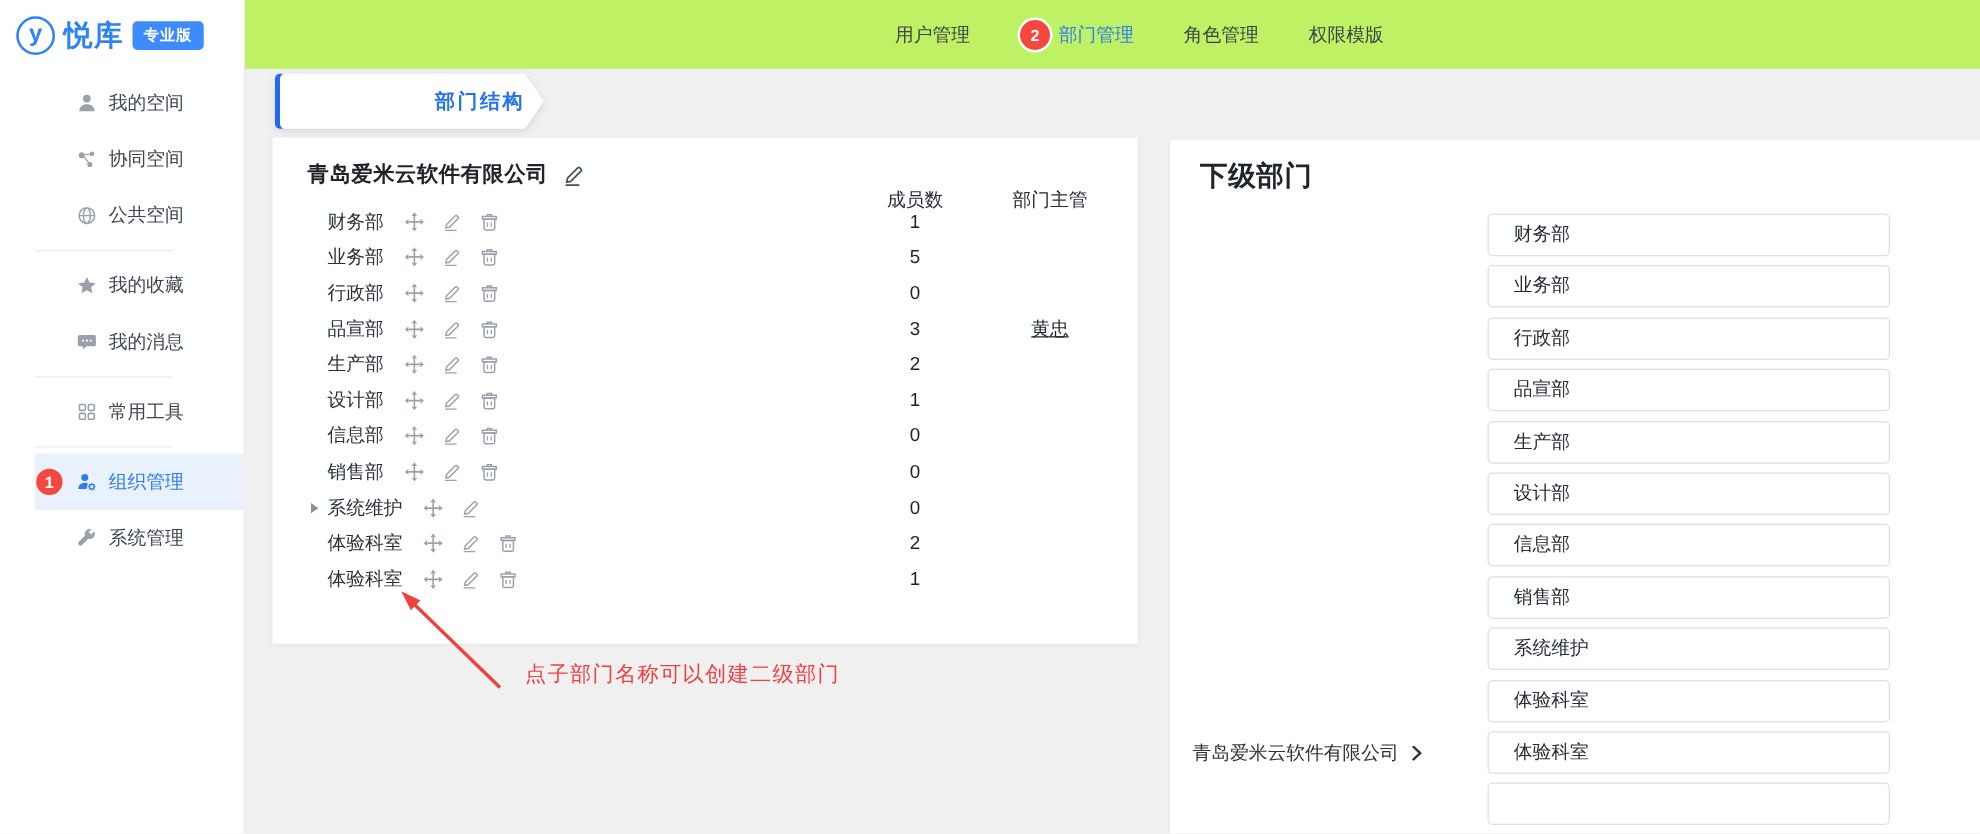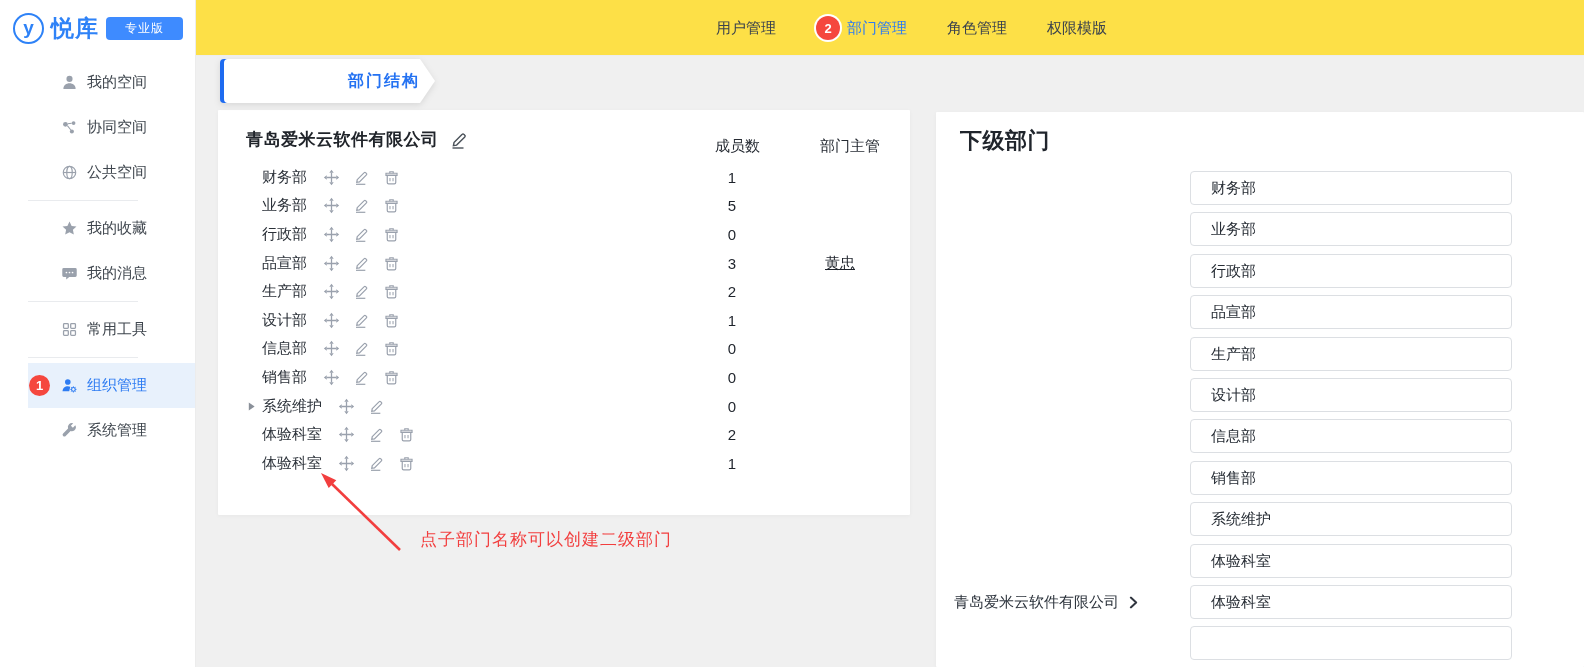--- a/index.html
+++ b/index.html
@@ -6,34 +6,34 @@
   html,body { background:#f0f0f0; }
   body { font-family:"Liberation Sans","DejaVu Sans",sans-serif; }
   .app { position:relative; width:1584px; height:667px; background:#f0f0f0; overflow:hidden; }
 
   
   .sidebar { position:absolute; left:0; top:0; width:196px; height:667px; background:#fff; border-right:1px solid #ececec; z-index:10; }
   .logo { height:56px; display:flex; align-items:center; padding-left:13px; gap:7px; }
   .logo-circle { width:31px; height:31px; border:2.5px solid #2e82f7; border-radius:50%; color:#2e82f7;
                  display:flex; align-items:center; justify-content:center; font-size:19px; font-weight:bold; }
   .logo-text { color:#2e82f7; font-size:23px; font-weight:bold; letter-spacing:1px; }
-  .logo-badge { background:#3e8bff; color:#fff; font-size:12px; font-weight:normal; padding:3px 19px; border-radius:4px; letter-spacing:1px; }
+  .logo-badge { background:#3e8bff; color:#fff; font-size:12px; font-weight:bold; padding:3px 9px; border-radius:4px; letter-spacing:1px; }
   .sb-nav { padding-top:4px; }
   .sb-item { position:relative; height:45px; display:flex; align-items:center; padding-left:33px; gap:9px;
              font-size:15px; color:#3f464e; cursor:pointer;margin-left:28px; }
   .sb-item .sb-ic { width:17px; height:17px; color:#9aa1ac; flex:0 0 auto; }
   .sb-item.active { background:#e8f1fc; color:#2e7cf2; }
   .sb-item.active .sb-ic { color:#2e7cf2; }
   .sb-divider { border:none; border-top:1px solid #e9ebee; margin:5px 0 5px 28px; width:110px; }
   .badge-red { background:#f5473e; color:#fff; border-radius:50%; display:flex; align-items:center; justify-content:center;
                font-weight:bold; }
   .sb-badge { position:absolute; left:1px; top:12px; width:21px; height:21px; font-size:13px; }
 
   
-  .header { position:absolute; left:196px; top:0; width:1388px; height:56px; background:#fde047; border-bottom:1px solid #ededed; z-index:9; }
+  .header { position:absolute; left:196px; top:0; width:1388px; height:56px; background:#bef264; border-bottom:1px solid #ededed; z-index:9; }
   .topnav { position:absolute; left:520px; top:0; height:56px; display:flex; align-items:center; gap:40px; }
   .nav-item { font-size:15px; color:#3b424d; cursor:pointer; white-space:nowrap; }
   .nav-item.active { color:#2e7cf2; }
   .nav-group { display:flex; align-items:center; gap:7px; }
   .nav-badge { width:24px; height:24px; font-size:13px; box-shadow:0 0 0 2px #fff; }
 
   
   .tab { position:absolute; left:220px; top:59px; height:44px; z-index:3; filter:drop-shadow(0 2px 3px rgba(0,0,0,.10)); }
   .tab-bar { position:absolute; left:0; top:0; width:9px; height:44px; background:#1e6bf0; border-radius:4px; }
   .tab-body { position:absolute; left:4px; top:0; height:44px; width:196px; background:#fff; border-radius:4px 0 0 4px;
@@ -41,21 +41,21 @@
   .tab-body::after { content:""; position:absolute; left:100%; top:0; width:0; height:0;
                      border-top:22px solid transparent; border-bottom:22px solid transparent; border-left:15px solid #fff; }
   .tab-label { color:#2472f2; font-size:16px; font-weight:bold; letter-spacing:2px; }
 
   
   .card { position:absolute; background:#fff; border-radius:1px; box-shadow:0 1px 4px rgba(0,0,0,.04); }
   .main-card { left:218px; top:110px; width:692px; height:405px; }
   .company-line { position:absolute; left:28px; top:18px; display:flex; align-items:center; gap:10px; }
   .company-name { font-size:17px; font-weight:bold; color:#20242a; letter-spacing:.5px; }
   .pencil-big { width:20px; height:20px; color:#4a5159; cursor:pointer; }
-  .col-head { position:absolute; top:27px; font-size:15px; color:#262b33; text-align:right; }
+  .col-head { position:absolute; top:41px; font-size:15px; color:#262b33; text-align:center; }
   .col-members-h { left:486px; width:56px; }
   .col-manager-h { left:582px; width:80px; }
   .rows { position:absolute; top:53px; left:0; right:0; }
   .drow { position:relative; height:28.6px; display:flex; align-items:center; padding-left:44px; }
   .dname { font-size:15px; color:#2b3139; margin-right:16px; cursor:pointer; white-space:nowrap; }
   .ric { width:17px; height:17px; color:#9aa1ad; margin-right:13px; cursor:pointer; flex:0 0 auto; }
   .ric svg { display:block; width:100%; height:100%; }
   .caret { width:9px; height:11px; margin:0 6px 0 -15px; color:#8a9099; }
   .dmem { position:absolute; left:486px; width:56px; text-align:center; font-size:15px; color:#1e232b; }
   .dmgr { position:absolute; left:582px; width:80px; text-align:center; font-size:15px; color:#1e232b;text-decoration:underline; }

